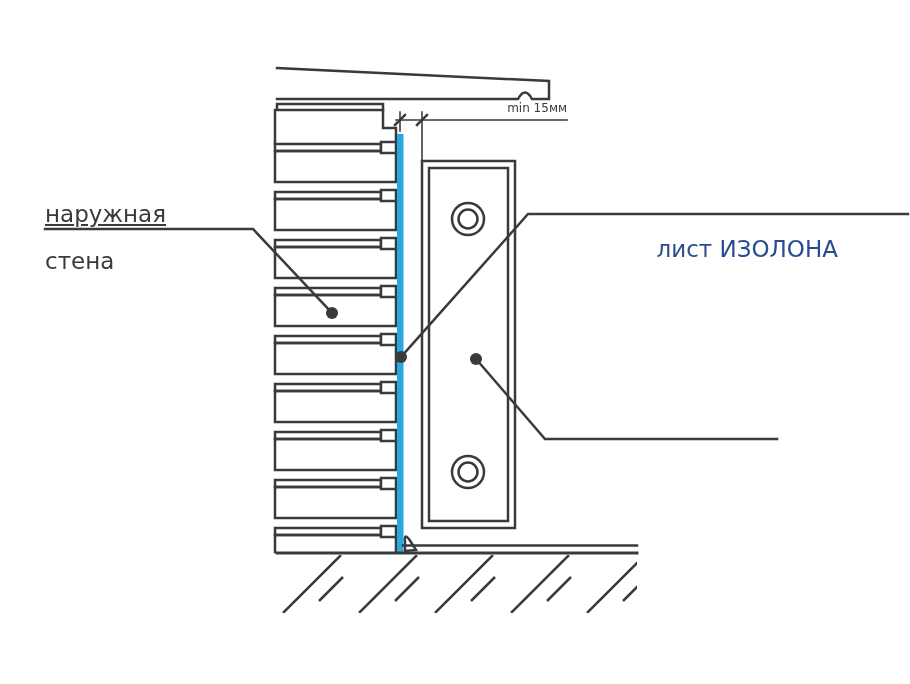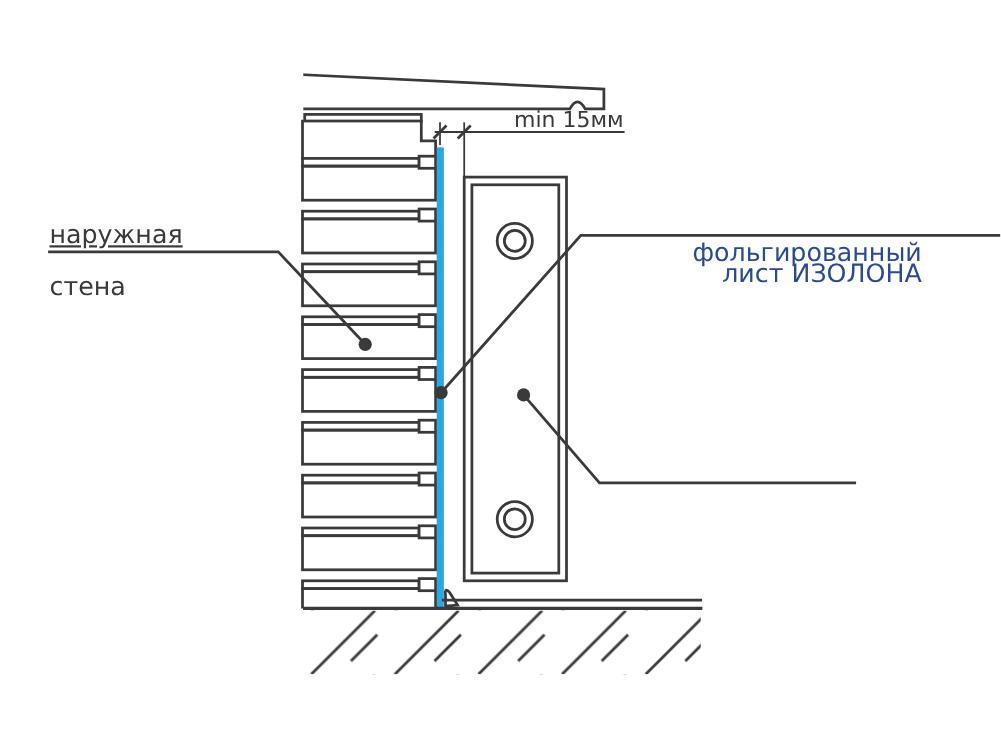--- a/index.html
+++ b/index.html
@@ -18,21 +18,21 @@
   .drawing{position:absolute;left:0;top:0;}
   .ln{fill:none;stroke:var(--line-color);stroke-width:2.5;stroke-linecap:square;}
   .thin{stroke-width:1.6;}
   .thick{stroke-width:3;}
   .fillbg{fill:var(--bg-color);stroke:var(--line-color);stroke-width:2.5;}
   .sheet{fill:var(--sheet-color);stroke:none;}
   .dot{fill:var(--line-color);stroke:none;}
   .hatchline{stroke:var(--line-color);stroke-width:2.5;stroke-linecap:butt;}
   .label{position:absolute;color:var(--line-color);font-size:23px;line-height:27px;white-space:nowrap;}
   .label.blue{color:var(--izolon-label);}
-  .label.small{font-size:20px;line-height:22px;}
+  .label.small{font-size:12px;line-height:22px;}
   .right-align{text-align:right;}
 </style>
 </head>
 <body>
 
 <div class="canvas">
 
   <svg class="drawing" width="910" height="684" viewBox="0 0 910 684">
     <defs>
       <pattern id="hatch" patternUnits="userSpaceOnUse" x="277" y="555" width="76" height="58">
@@ -121,17 +121,16 @@
     <g>
       <path class="ln" d="M 777 439 L 545 439 L 476 359"></path>
       <circle class="dot" cx="476" cy="359" r="6"></circle>
     </g>
   </svg>
 
   <div class="label" style="left:45px;top:201px;text-decoration:underline;">наружная</div>
   <div class="label" style="left:45px;top:232px;margin-top:16px;">стена</div>
 
   <div class="label blue right-align" style="right:72px;top:200px;margin-top:36px;">лист ИЗОЛОНА</div>
-  <div class="label blue right-align" style="right:72px;top:217px;">фольгированный</div>
 
 
   <div class="label small right-align" style="right:343px;top:97px;">min 15мм</div>
 </div>
 
 </body></html>

